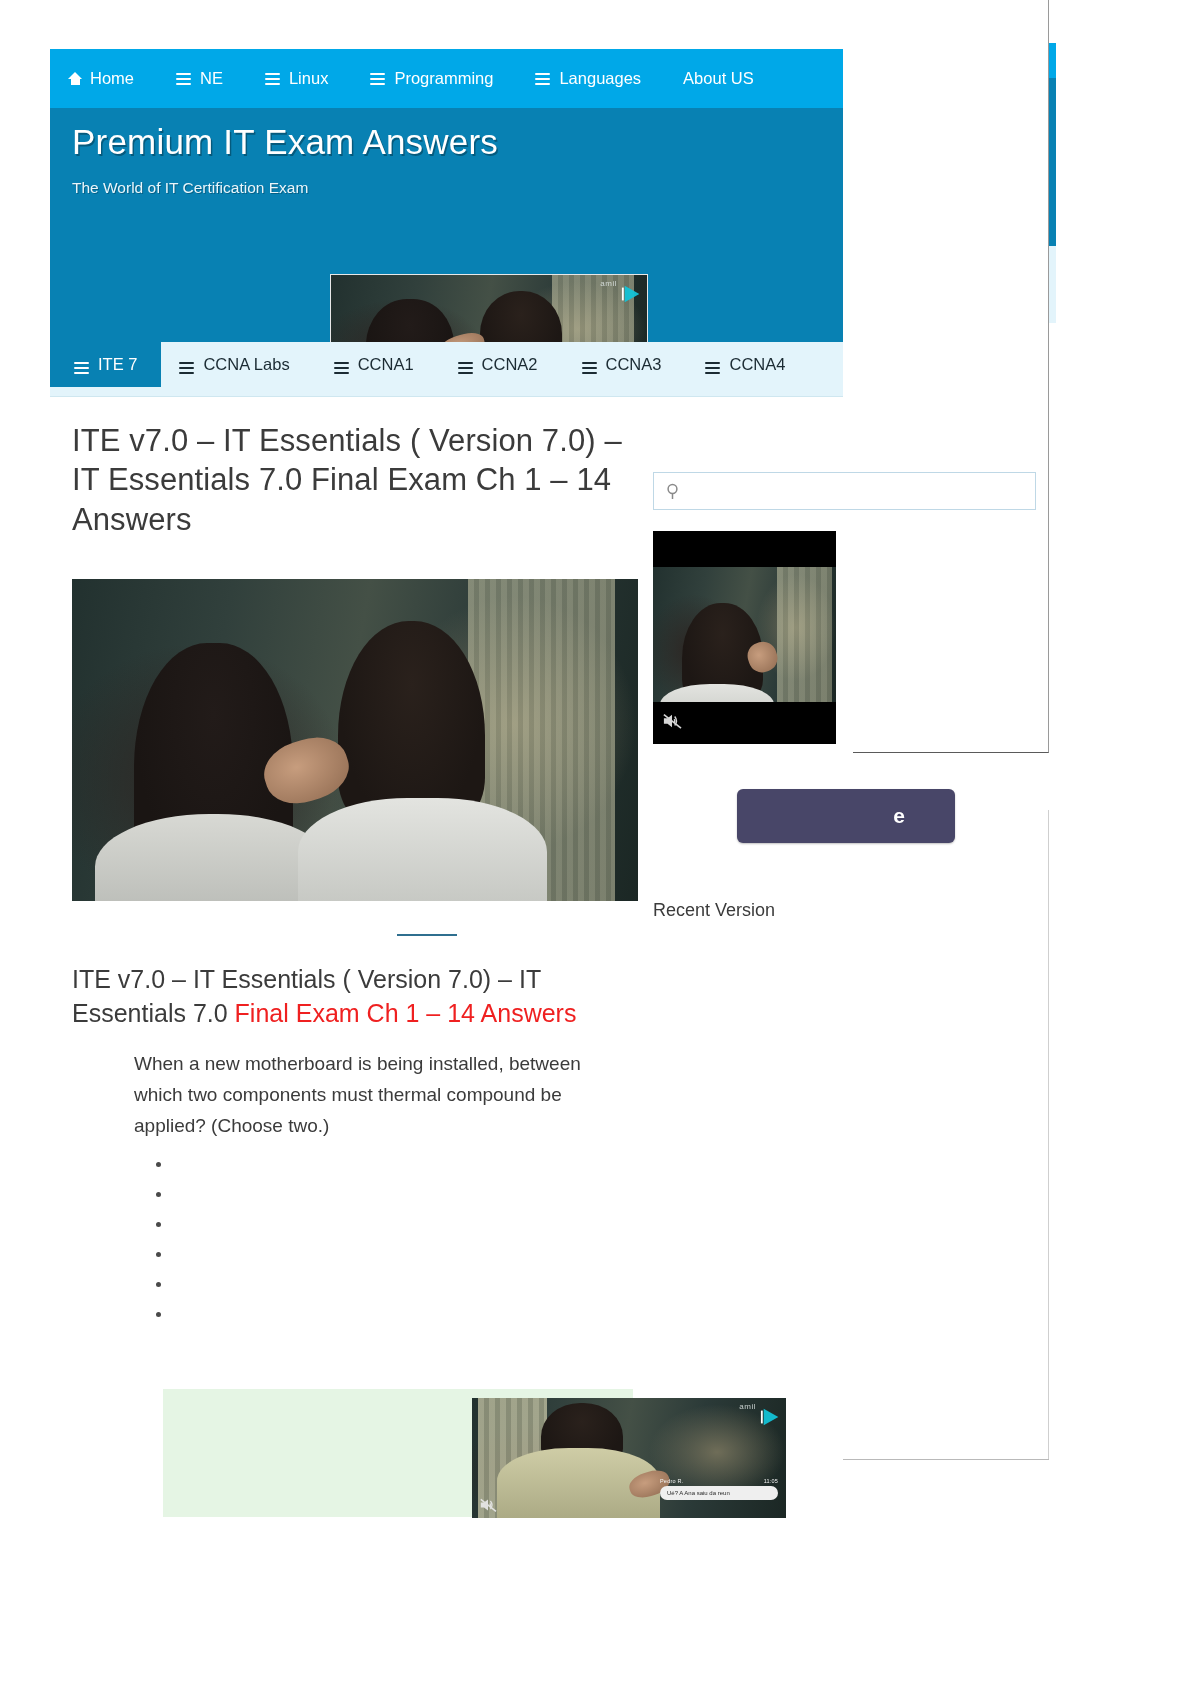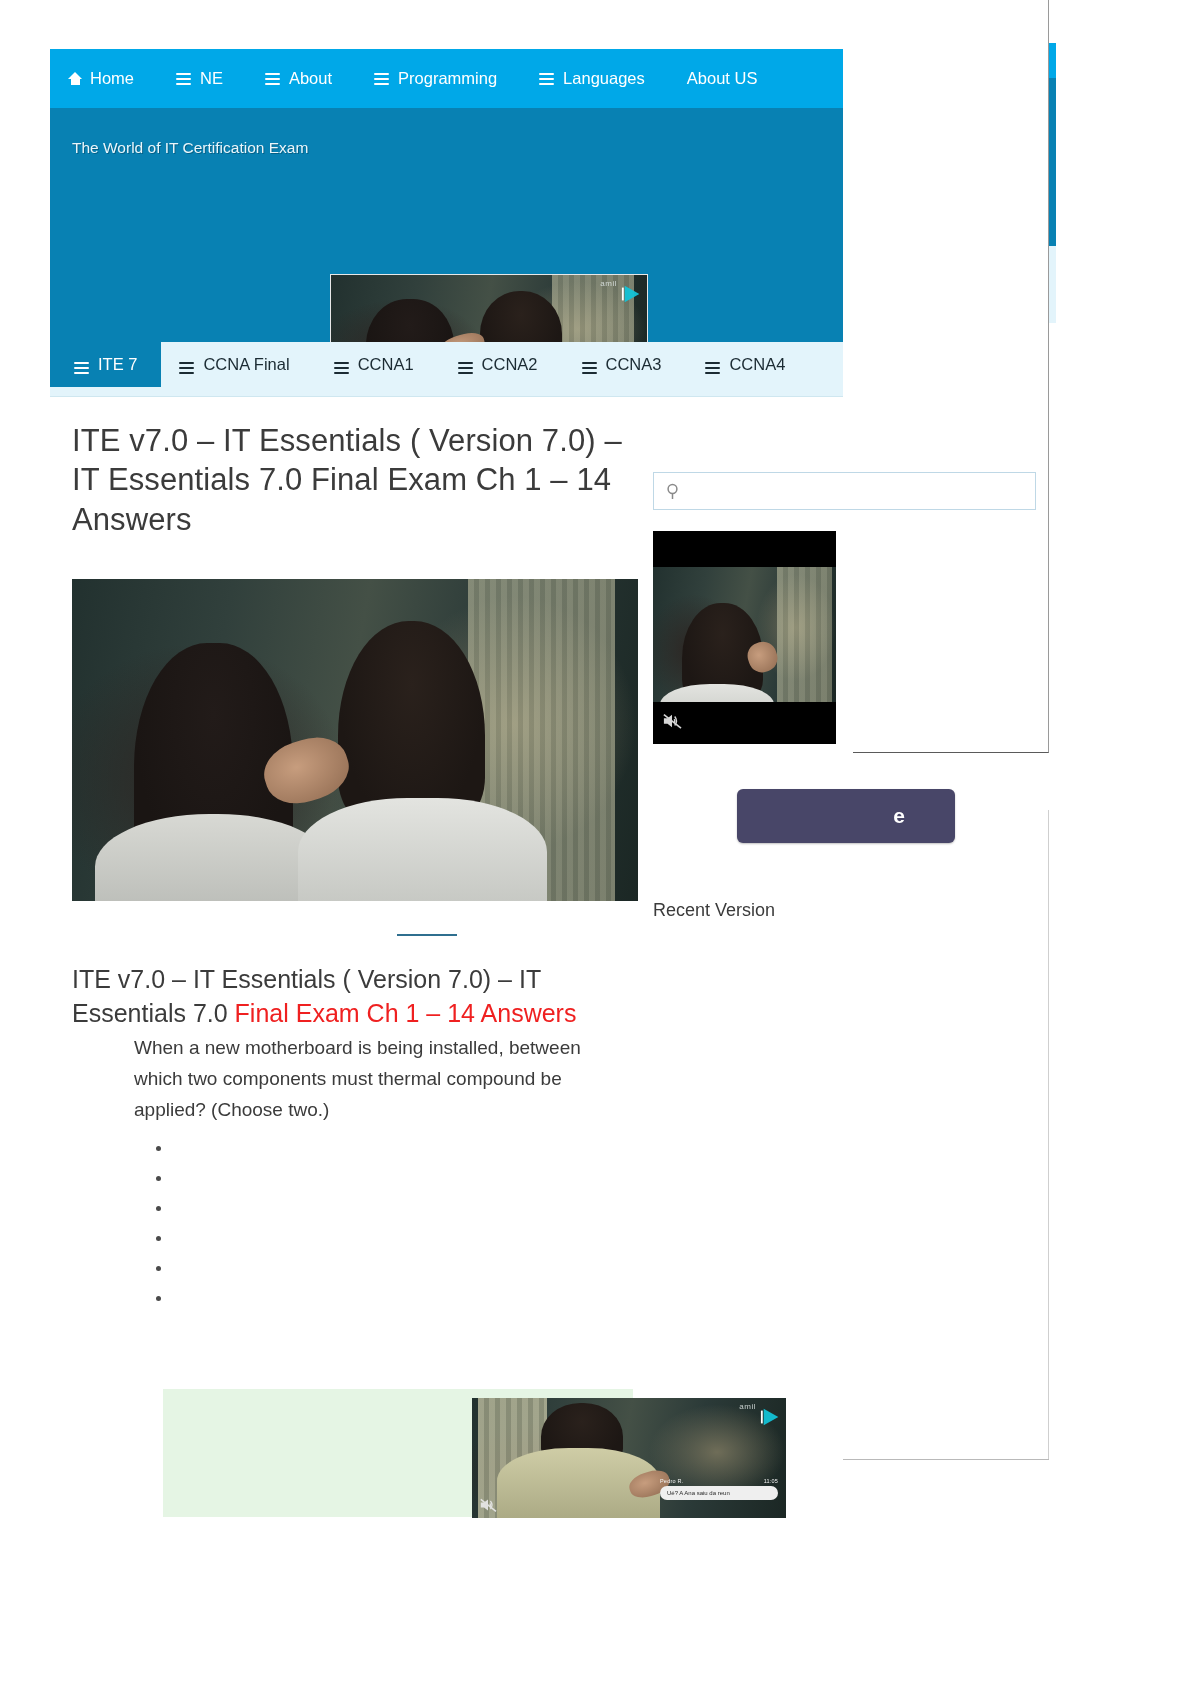--- a/index.html
+++ b/index.html
@@ -191,21 +191,21 @@
   .divider {
     margin: 33px 0 0 325px;
     width: 60px; height: 2px; background:#2f6f8f;
   }
   .post-h2 {
     margin-top: 26px;
     font-size: 25px; line-height:1.36; color:#3b3b3b; font-weight:400;
   }
   .post-h2 .red { color:#ef2020; }
   .question {
-    margin: 3px 0 0 62px;
+    margin: 19px 0 0 62px;
     font-size: 19px; line-height: 1.62; color:#3b3b3b;
     max-width: 500px;
   }
   .choices { margin: 14px 0 0 100px; list-style: disc; }
   .choices li { height: 30px; color:#4a4a4a; }
 
   
   .answer-box {
     position:absolute; left:163px; top:1389px;
     width: 470px; height: 128px;
@@ -322,21 +322,21 @@
             <i></i>
           </span>
         <span>NE</span>
       </a>
       <a class="topnav-item">
         <span class="ham">
             <i></i>
             <i></i>
             <i></i>
           </span>
-        <span>About</span>
+        <span>Linux</span>
       </a>
       <a class="topnav-item">
         <span class="ham">
             <i></i>
             <i></i>
             <i></i>
           </span>
         <span>Programming</span>
       </a>
       <a class="topnav-item">
@@ -346,20 +346,21 @@
             <i></i>
           </span>
         <span>Languages</span>
       </a>
       <a class="topnav-item">
         <span>About US</span>
       </a>
     </nav>
 
     <header class="hero">
+      <div class="site-title">Premium IT Exam Answers</div>
       <div class="site-tagline">The World of IT Certification Exam</div>
 
       <div class="hero-video">
         <div class="vid">
           <div class="scene"></div>
           <div class="curtain"></div>
           <div class="headA"></div>
 
           <div class="headB"></div>
 
@@ -383,21 +384,21 @@
               <i></i>
             </span>
           <span>ITE 7</span>
         </a>
         <a class="subnav-item">
           <span class="ham">
               <i></i>
               <i></i>
               <i></i>
             </span>
-          <span>CCNA Final</span>
+          <span>CCNA Labs</span>
         </a>
         <a class="subnav-item">
           <span class="ham">
               <i></i>
               <i></i>
               <i></i>
             </span>
           <span>CCNA1</span>
         </a>
         <a class="subnav-item">

